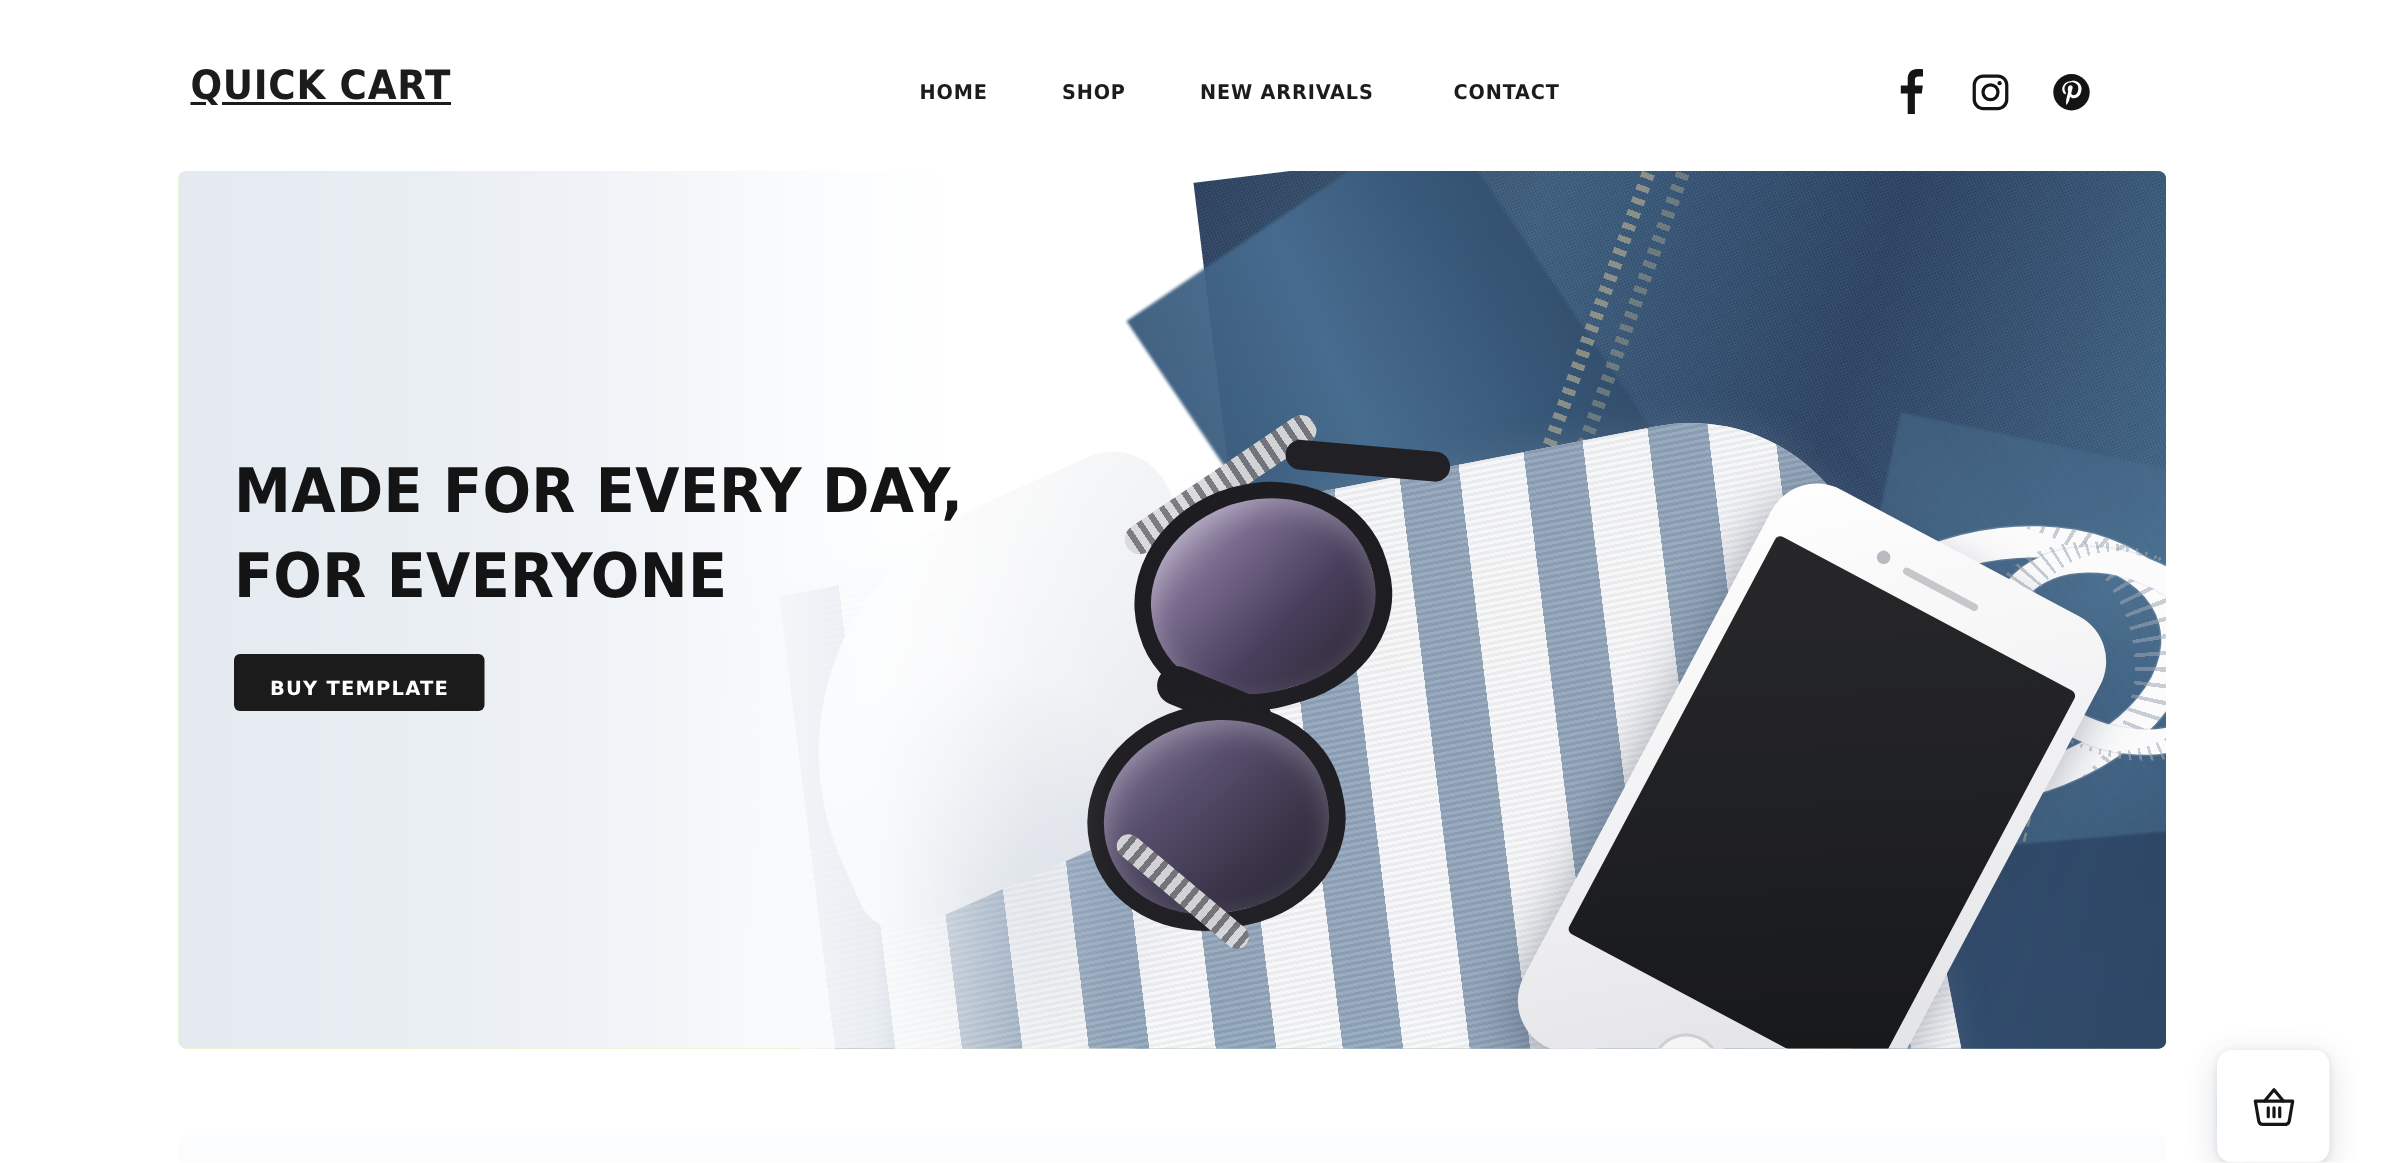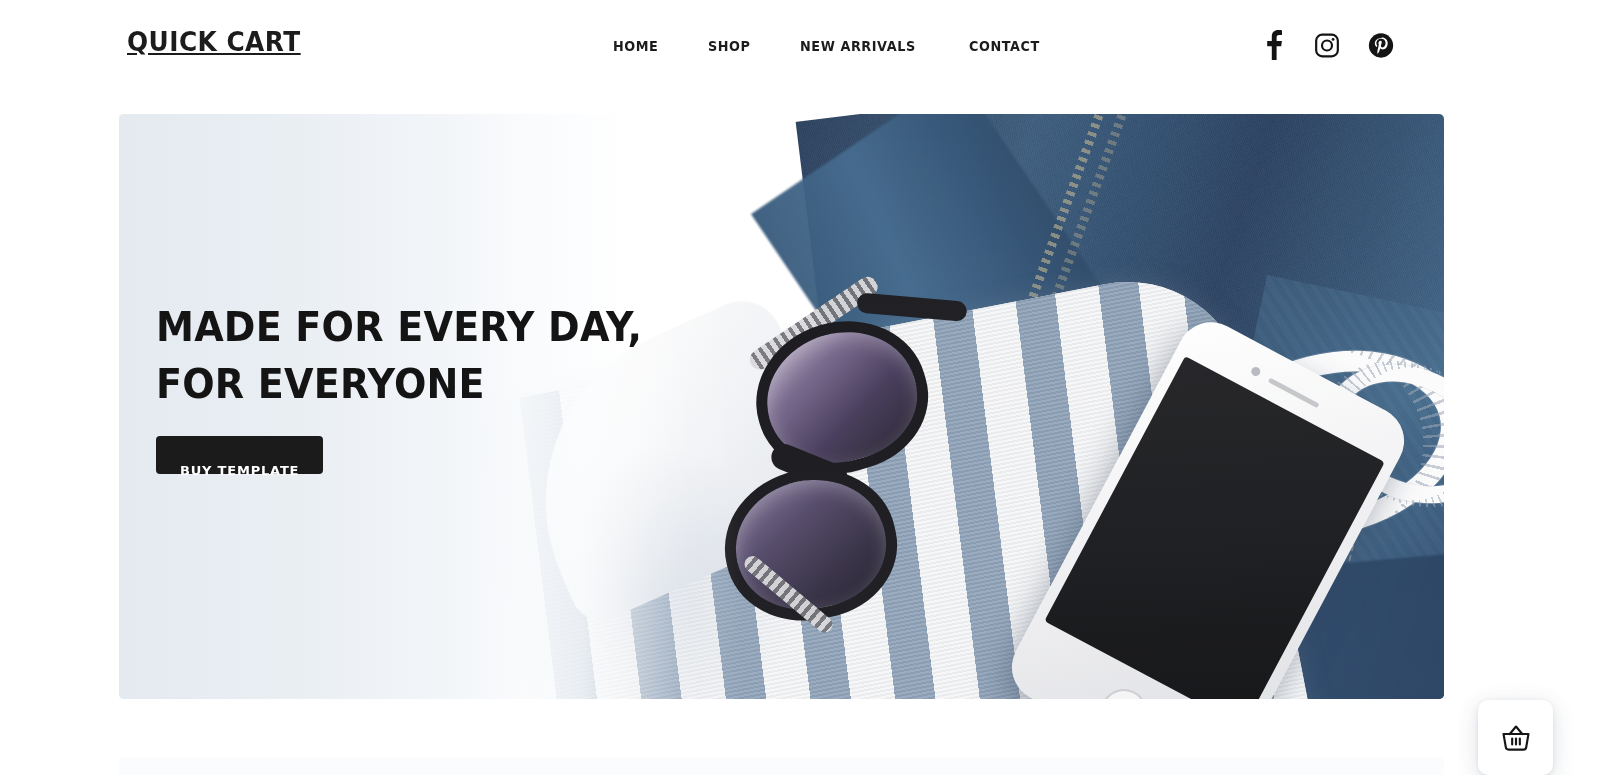--- a/index.html
+++ b/index.html
@@ -14,21 +14,21 @@
   body {
     font-family: "Liberation Sans", sans-serif;
     background: #ffffff;
     color: #1a1a1a;
     position: relative;
   }
 
   
   .site-header {
     position: absolute;
-    top: 0; left: 0;
+    top: 16px; left: 0;
     width: 1549px;
     height: 103px;
     display: flex;
     align-items: center;
     background: #ffffff;
   }
 
   .brand-logo {
     position: absolute;
     left: 127px;
@@ -412,21 +412,21 @@
     color: #232323;
   }
 
   .hero-cta {
     display: inline-block;
     margin-top: 23px;
     background: #1b1b1b;
     color: #ffffff;
     border: none;
     border-radius: 4px;
-    padding: 15px 24px;
+    padding: 4px 24px;
     height: 38px;
     line-height: 39px;
     font-family: "DejaVu Sans", sans-serif;
     font-weight: 700;
     font-size: 13px;
     letter-spacing: 0.8px;
     cursor: pointer;
     white-space: nowrap;
   }
 

